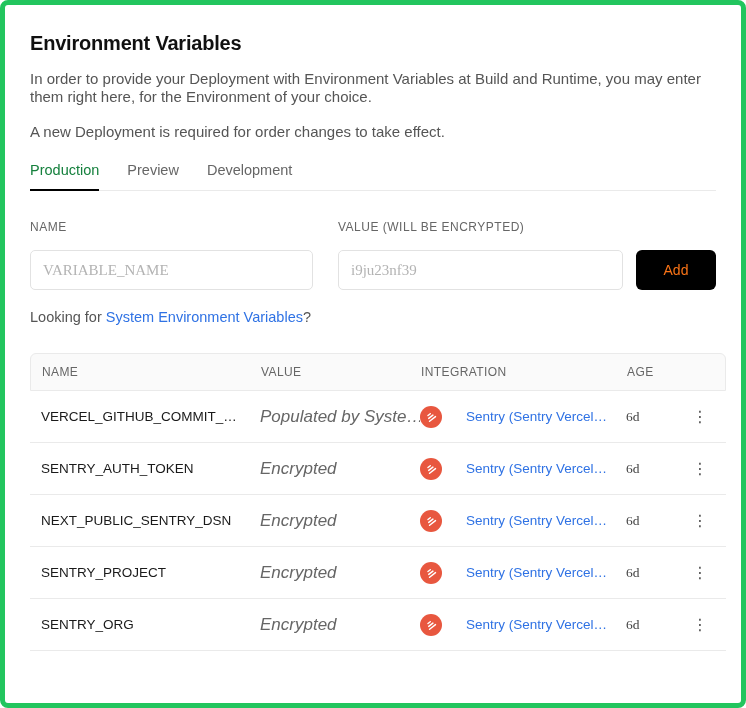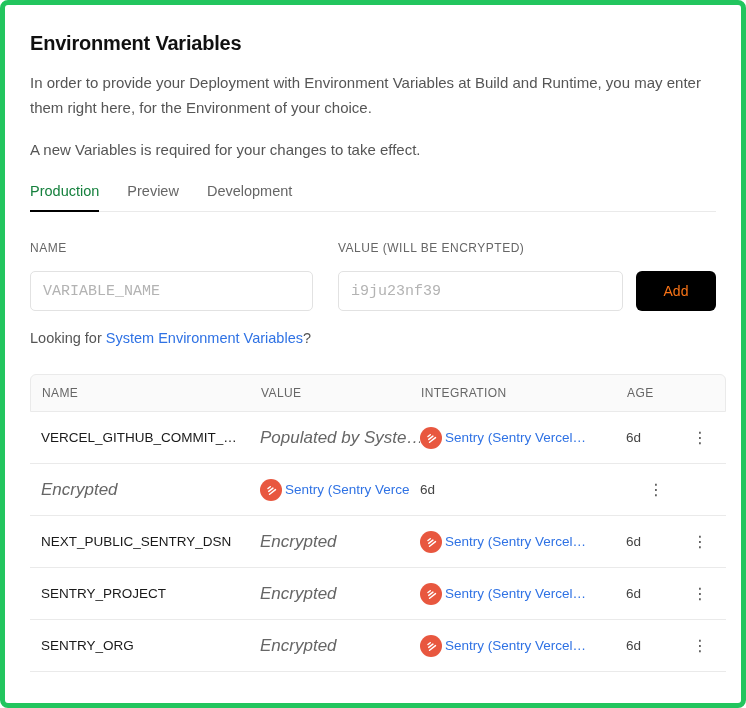--- a/index.html
+++ b/index.html
@@ -22,21 +22,21 @@
   .page-title {
     margin-top: 27px;
     font-size: 20px;
     font-weight: 700;
     letter-spacing: -0.2px;
     color: #111;
   }
   .desc {
     margin-top: 15px;
     font-size: 15px;
-    line-height: 25px;
+    line-height: 18px;
     color: #555;
     max-width: 676px;
   }
   .desc2 { margin-top: 17px; }
 
   
   .tabs {
     margin-top: 21px;
     display: flex;
     gap: 28px;
@@ -70,21 +70,21 @@
     color: #666;
     letter-spacing: 0.5px;
     margin-bottom: 16px;
   }
   .text-input {
     height: 40px;
     border: 1px solid #e2e2e2;
     border-radius: 5px;
     padding: 0 12px;
     font-size: 15px;
-    font-family: Liberation Mono, monospace;
+    font-family: Liberation Serif, serif;
     color: #333;
     outline: none;
     background: #fff;
   }
   .text-input::placeholder { color: #b3b3b3; opacity: 1; }
   .add-btn {
     margin-left: auto;
     width: 80px;
     height: 40px;
     background: #000;
@@ -147,29 +147,29 @@
     padding-right: 12px;
   }
   .cell-integration {
     display: flex;
     align-items: center;
     overflow: hidden;
     padding-right: 10px;
   }
   .sentry-icon { flex: 0 0 auto; display: block; }
   .integration-link {
-    margin-left: 3px;
+    margin-left: 24px;
     font-size: 13.5px;
     color: #2f72e4;
     text-decoration: none;
     white-space: nowrap;
     overflow: hidden;
     cursor: pointer;
   }
-  .cell-age { font-size: 13.5px; color: #444; }
+  .cell-age { font-size: 13.5px; color: #444; font-family: Liberation Serif, serif; }
   .cell-menu {
     display: flex;
     justify-content: flex-end;
     padding-right: 14px;
   }
   .dots-btn {
     background: none;
     border: none;
     font-size: 16px;
     line-height: 1;
@@ -181,21 +181,21 @@
 </style>
 </head>
 <body>
 
 <div class="card">
   <div class="content">
 
     <h1 class="page-title">Environment Variables</h1>
 
     <p class="desc">In order to provide your Deployment with Environment Variables at Build and Runtime, you may enter them right here, for the Environment of your choice.</p>
-    <p class="desc desc2">A new Variables is required for your changes to take effect.</p>
+    <p class="desc desc2">A new Deployment is required for order changes to take effect.</p>
 
     <div class="tabs">
       <div class="tab active">Production</div>
       <div class="tab">Preview</div>
       <div class="tab">Development</div>
     </div>
 
     <div class="form-row">
       <div class="field field-name">
         <label class="field-label">NAME</label>
@@ -234,20 +234,21 @@
           </svg>
           <a class="integration-link">Sentry (Sentry Vercel…</a>
         </div>
         <div class="cell-age">6d</div>
         <div class="cell-menu">
             <button class="dots-btn">⋮</button>
           </div>
       </div>
 
       <div class="t-grid t-row">
+        <div class="cell-name">SENTRY_AUTH_TOKEN</div>
         <div class="cell-value">Encrypted</div>
         <div class="cell-integration">
           <svg class="sentry-icon" width="22" height="22" viewBox="0 0 24 24">
             <circle cx="12" cy="12" r="12" fill="#e8573f"></circle>
             <g stroke="#fff" stroke-width="1.6" stroke-linecap="round" fill="none" transform="rotate(-38 12 12)">
               <path d="M10.4 8.7h3.2"></path>
                 <path d="M9.1 11.7h5.8"></path>
                 <path d="M7.9 14.7h8.2"></path>
             </g>
           </svg>

